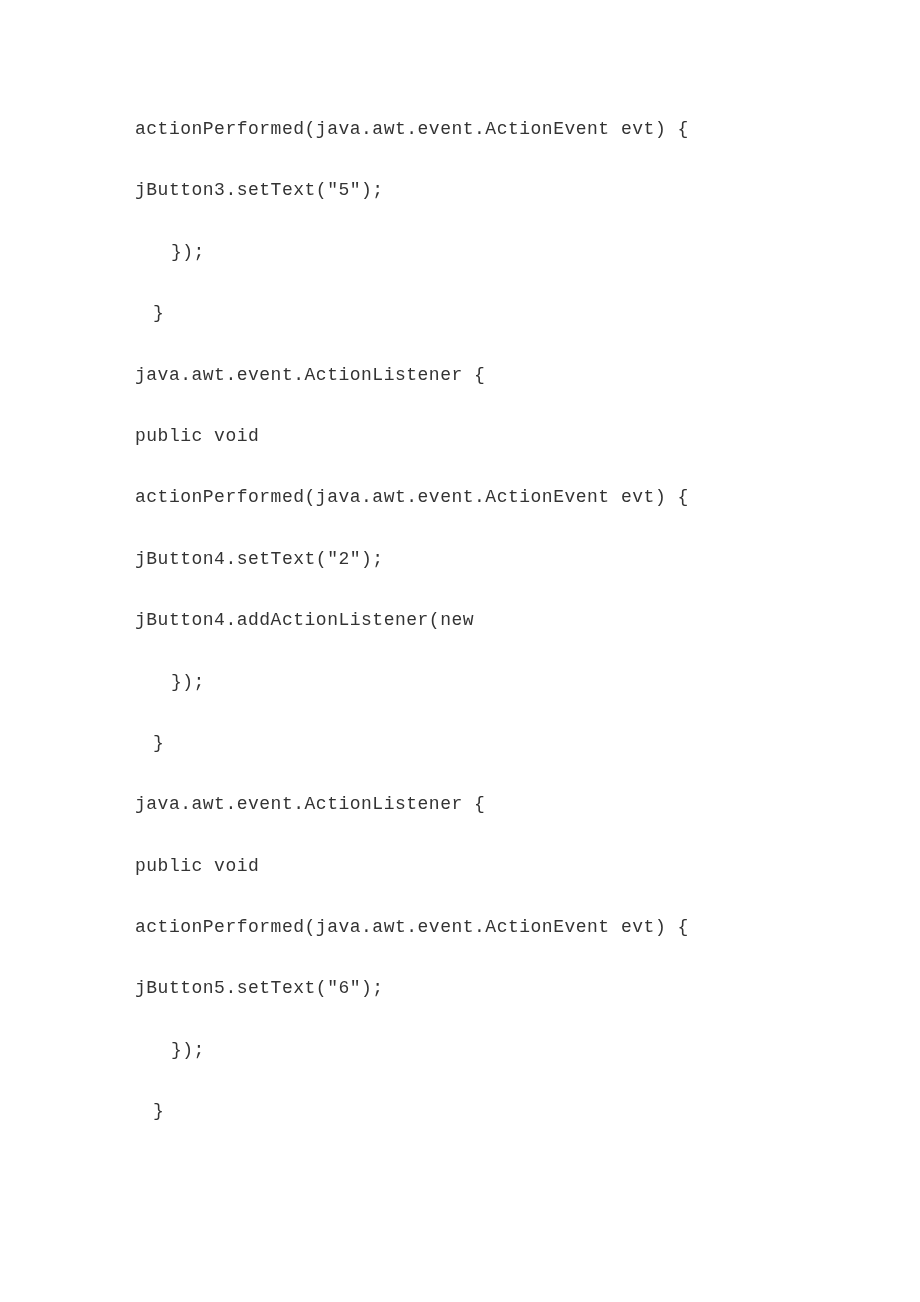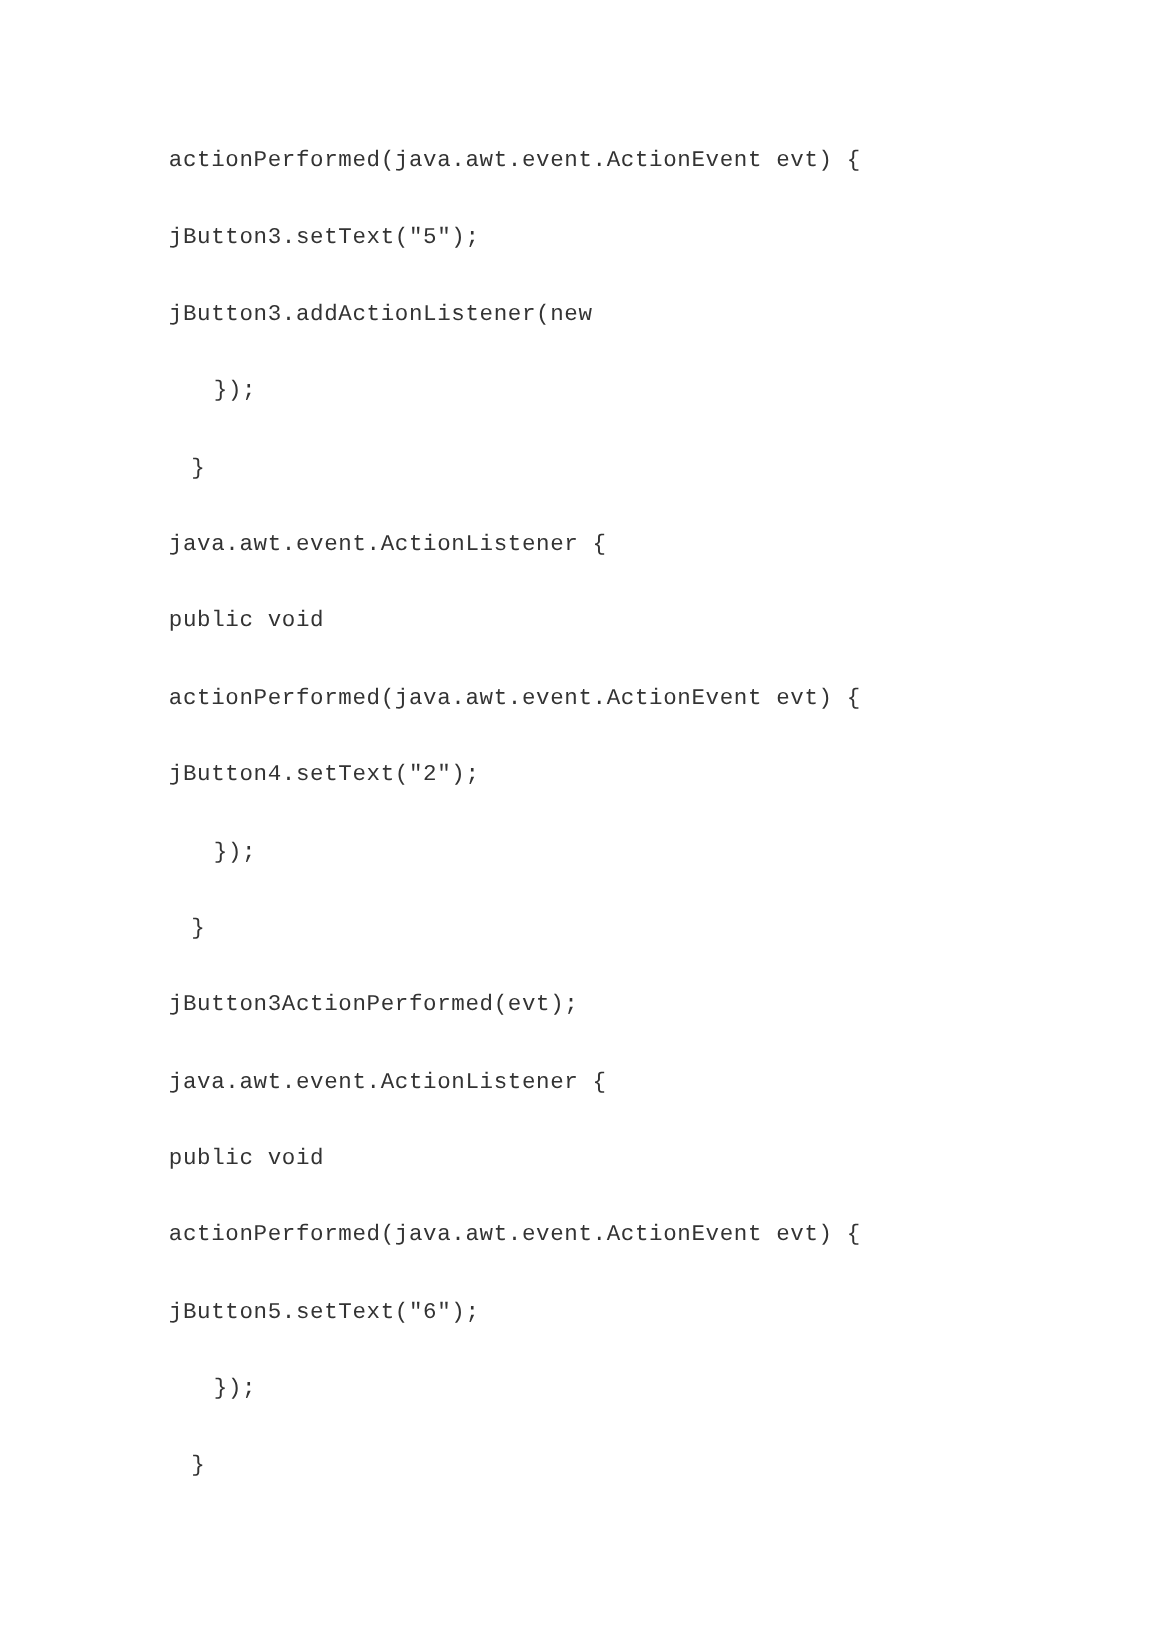--- a/index.html
+++ b/index.html
@@ -25,29 +25,28 @@
   }
   .indent1 { padding-left: 36px; }
   .indent1b { padding-left: 18px; }
 </style>
 </head>
 <body>
 
 <div class="page">
   <p class="line">actionPerformed(java.awt.event.ActionEvent evt) {</p>
   <p class="line">jButton3.setText("5");</p>
-  <p class="line">jButton3.addActionListener(new</p>
   <p class="line indent1">});</p>
   <p class="line indent1b">}</p>
   <p class="line">java.awt.event.ActionListener {</p>
   <p class="line">public void</p>
   <p class="line">actionPerformed(java.awt.event.ActionEvent evt) {</p>
   <p class="line">jButton4.setText("2");</p>
+  <p class="line">jButton4.addActionListener(new</p>
   <p class="line indent1">});</p>
   <p class="line indent1b">}</p>
-  <p class="line">jButton3ActionPerformed(evt);</p>
   <p class="line">java.awt.event.ActionListener {</p>
   <p class="line">public void</p>
   <p class="line">actionPerformed(java.awt.event.ActionEvent evt) {</p>
   <p class="line">jButton5.setText("6");</p>
   <p class="line indent1">});</p>
   <p class="line indent1b">}</p>
 </div>
 
 </body></html>

